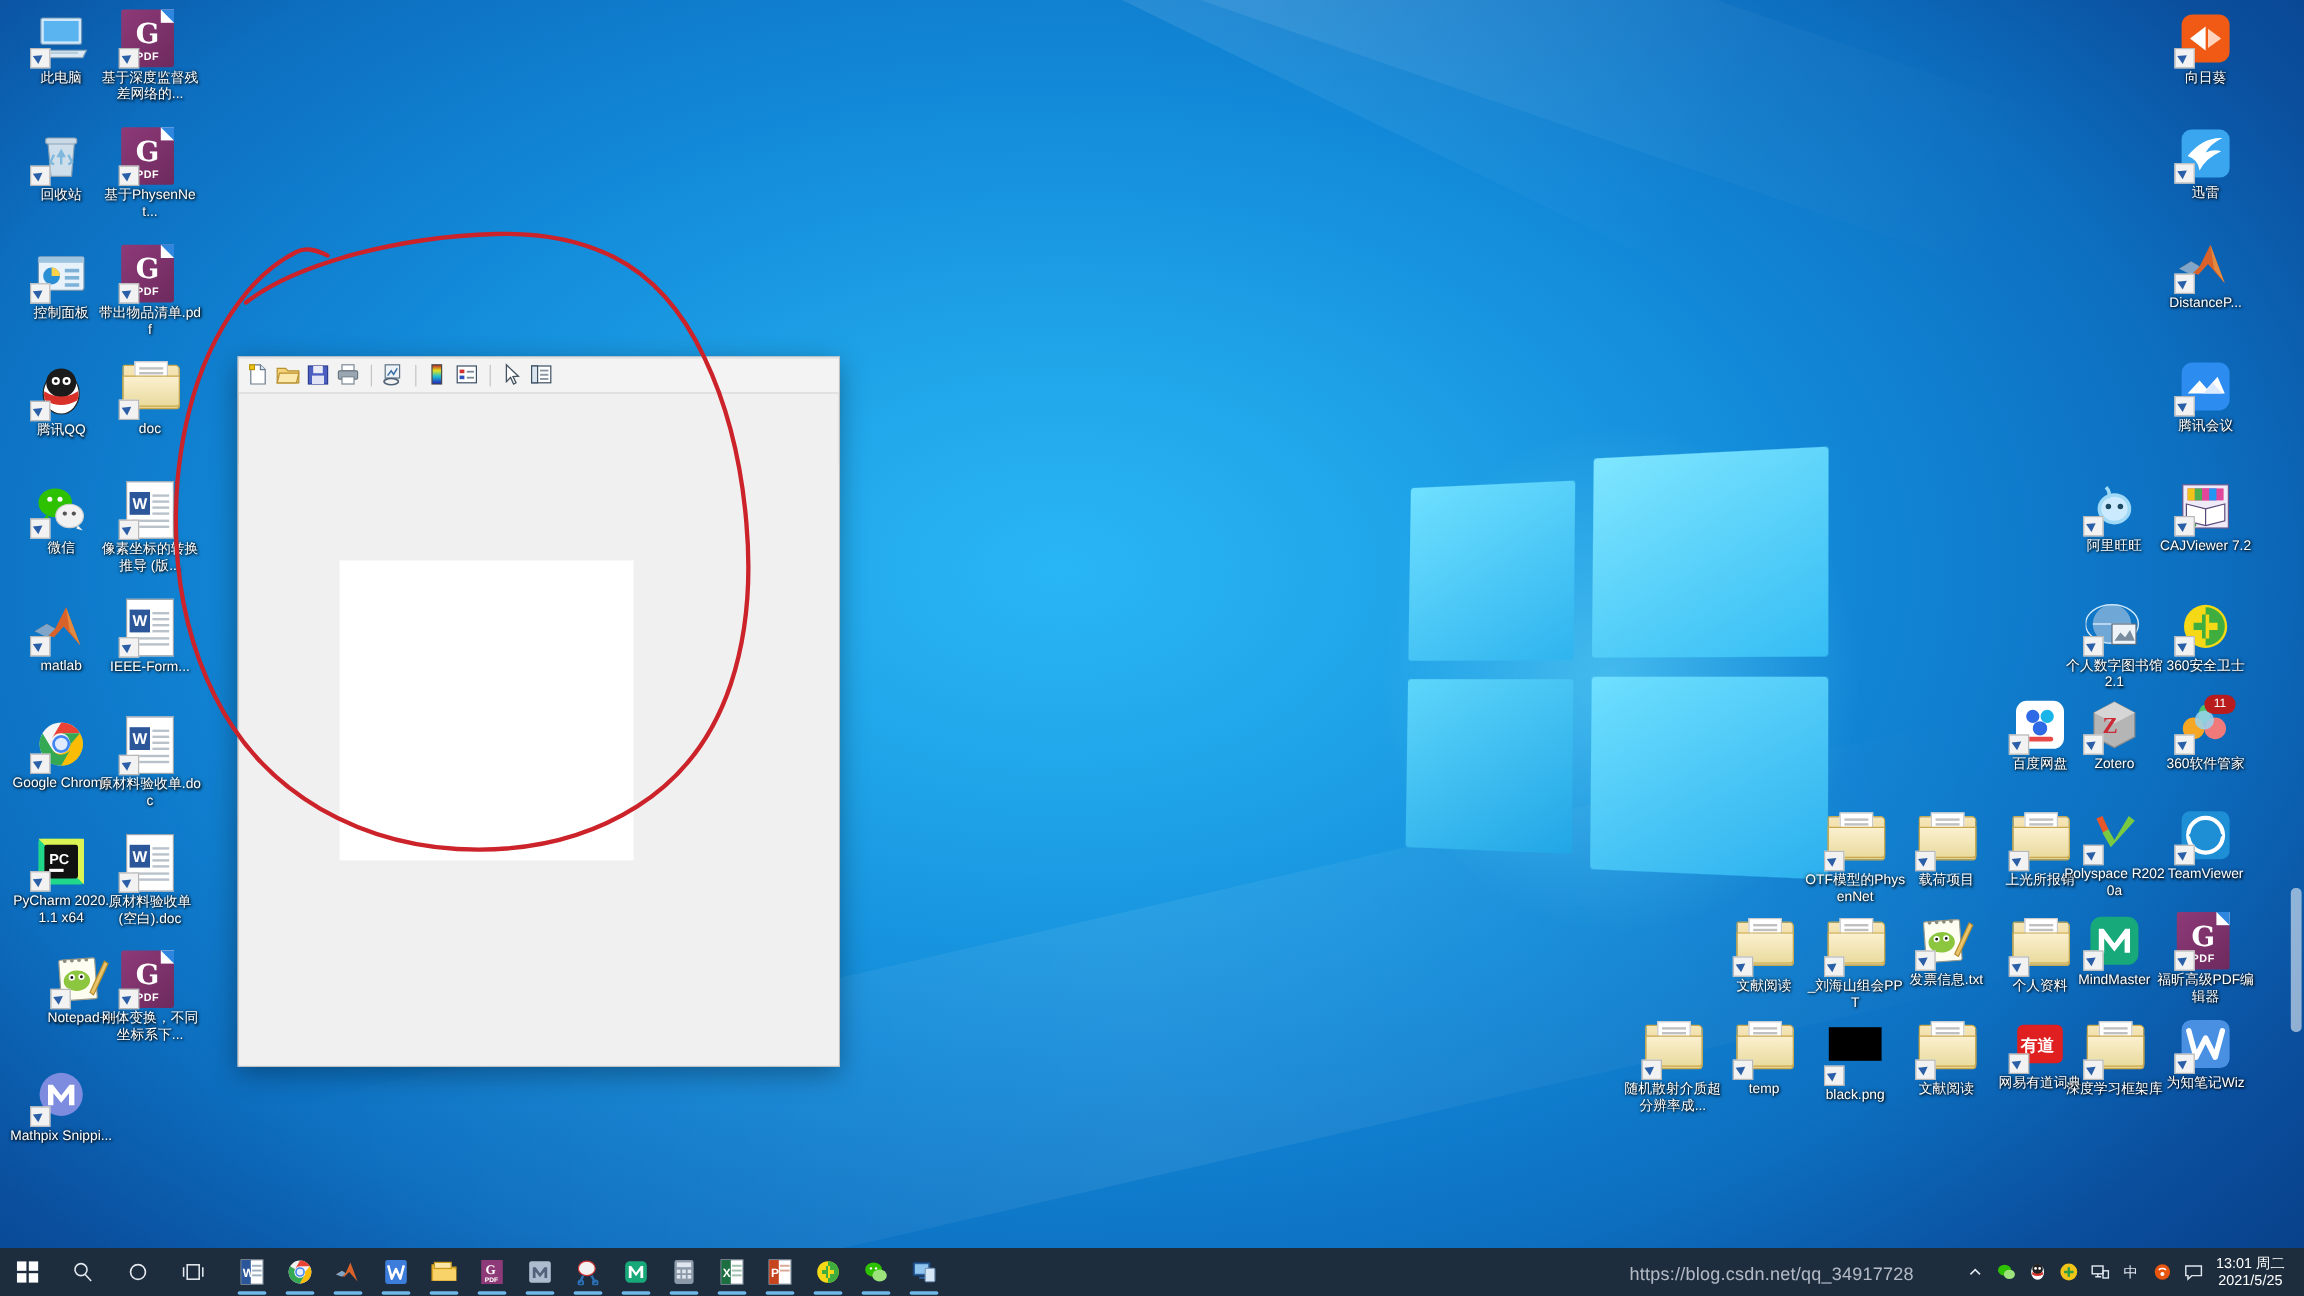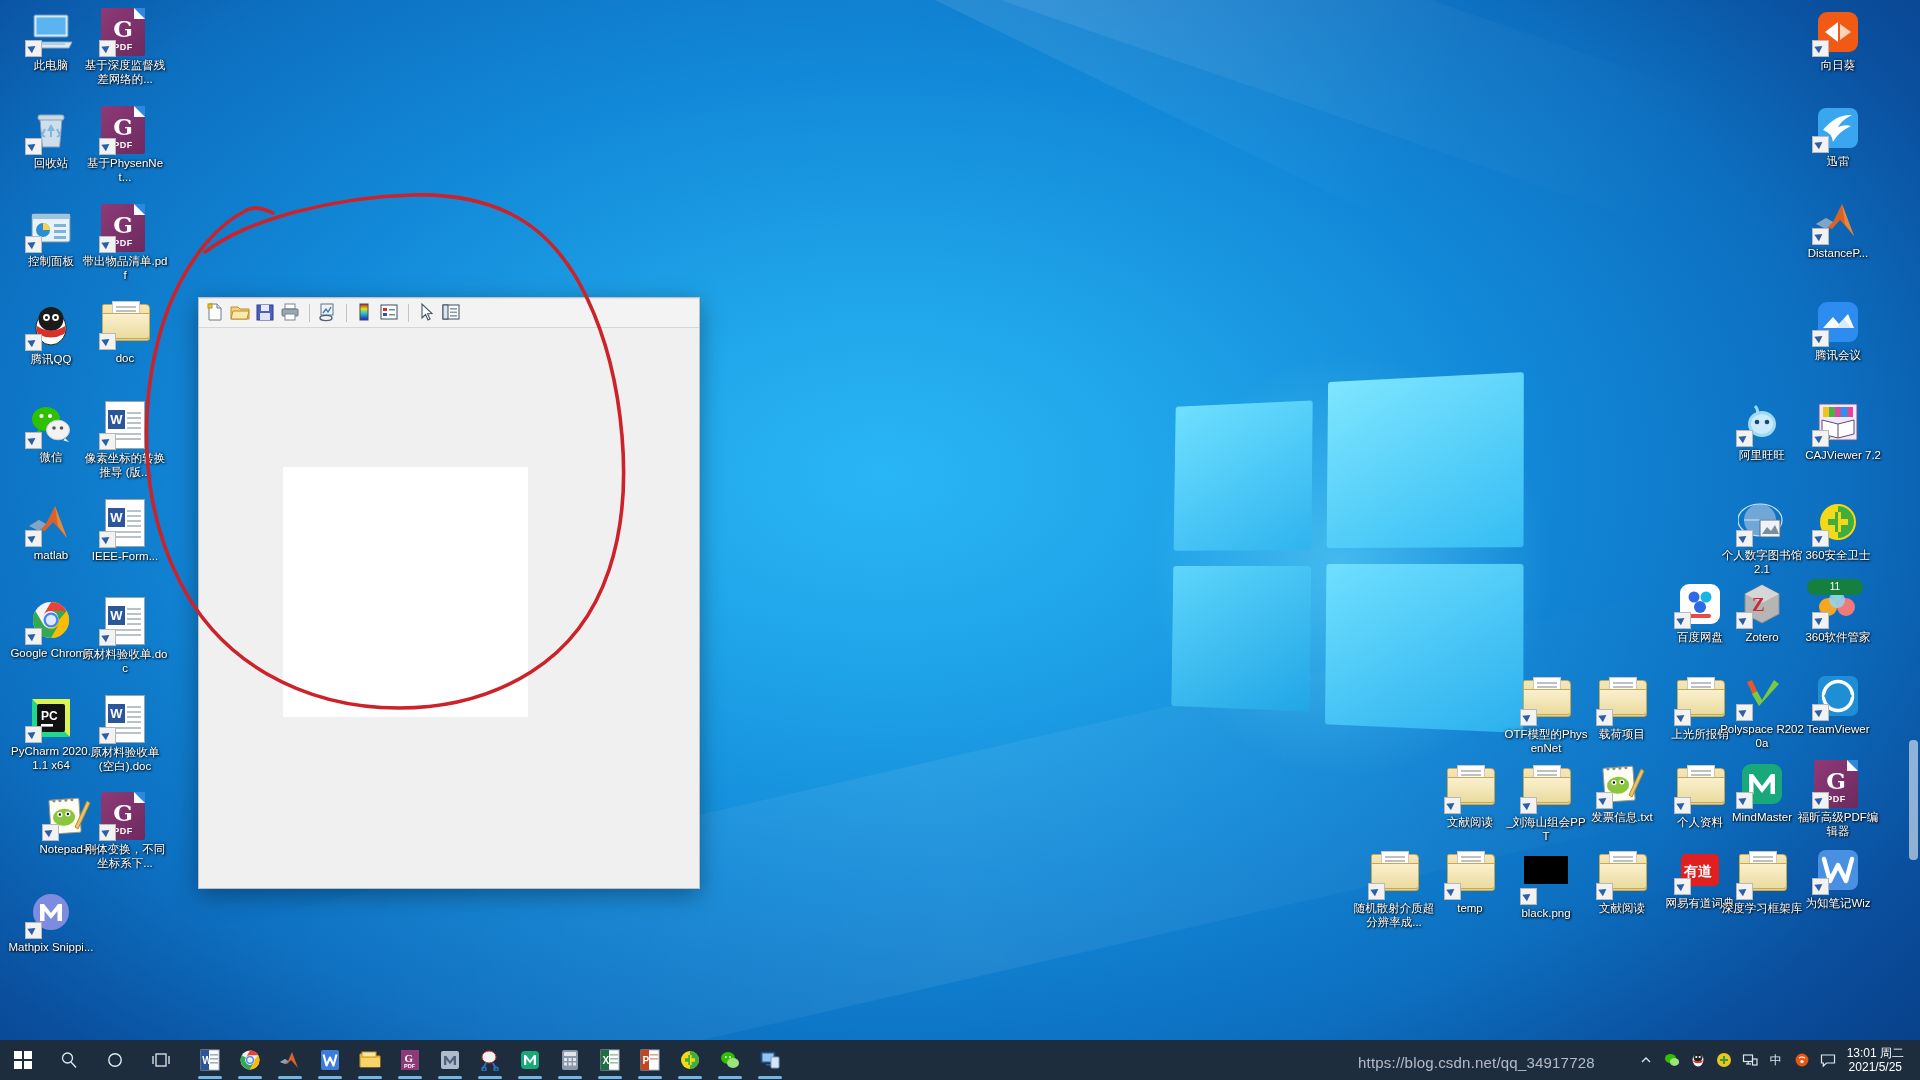--- a/index.html
+++ b/index.html
@@ -364,21 +364,21 @@
     <div class="icon" style="left: 1719px; top: 398px;">
       <div class="glyph"><svg width="48" height="48" viewBox="0 0 48 48">
           <ellipse cx="24" cy="26" rx="14" ry="13" fill="#9fd9f6"></ellipse>
           <ellipse cx="24" cy="26" rx="11" ry="10" fill="#cbeafd"></ellipse>
           <path d="M17 8 q4 4 2 9" fill="none" stroke="#9fd9f6" stroke-width="3"></path>
           <circle cx="19" cy="24" r="2.3" fill="#1c4a63"></circle>
           <circle cx="29" cy="24" r="2.3" fill="#1c4a63"></circle>
         </svg><span class="shortcut"></span></div>
       <div class="lbl">阿里旺旺</div>
     </div>
-    <div class="icon" style="left: 1795px; top: 398px; text-align: right;">
+    <div class="icon" style="left: 1795px; top: 398px;">
       <div class="glyph"><svg width="48" height="48" viewBox="0 0 48 48">
           <rect x="5" y="6" width="38" height="36" fill="#efeaf7" stroke="#6b5a8c"></rect>
           <rect x="9" y="9" width="30" height="10" fill="#e0479a"></rect>
           <rect x="9" y="9" width="6" height="10" fill="#f0c419"></rect>
           <rect x="15" y="9" width="6" height="10" fill="#4caf50"></rect>
           <rect x="21" y="9" width="6" height="10" fill="#e0479a"></rect>
           <rect x="27" y="9" width="6" height="10" fill="#2196f3"></rect>
           <path d="M8 22 l16 4 16-4 v14 l-16 4 -16-4z" fill="#fff" stroke="#5a4a7a"></path>
           <line x1="24" y1="26" x2="24" y2="40" stroke="#5a4a7a"></line>
           <path d="M8 36l8 4" stroke="#2a9d3a" stroke-width="2" fill="none"></path>
@@ -420,21 +420,21 @@
           <text x="14" y="31" font-size="19" font-weight="bold" fill="#cc2936" font-family="serif">Z</text>
         </svg><span class="shortcut"></span></div>
       <div class="lbl">Zotero</div>
     </div>
     <div class="icon" style="left: 1795px; top: 580px;">
       <div class="glyph"><svg width="48" height="48" viewBox="0 0 48 48">
           <path d="M23 7a9 9 0 0 1 0 16 9 9 0 0 1 0-16z" fill="#4cc26b"></path>
           <circle cx="14" cy="27" r="9" fill="#f5a623"></circle>
           <circle cx="32" cy="27" r="9" fill="#f07a7a"></circle>
           <circle cx="23" cy="20" r="8" fill="#9ad4f0" opacity=".85"></circle>
-        </svg><span style="position: absolute; right: -1px; top: -1px; min-width: 16px; height: 16px; border-radius: 9px; background: #15803d; color: rgb(255, 255, 255); font-size: 10px; line-height: 16px; text-align: center; padding: 0px 20px;">11</span><span class="shortcut"></span></div>
+        </svg><span style="position: absolute; right: -1px; top: -1px; min-width: 16px; height: 16px; border-radius: 9px; background: #b91c1c; color: rgb(255, 255, 255); font-size: 10px; line-height: 16px; text-align: center; padding: 0px 5px;">11</span><span class="shortcut"></span></div>
       <div class="lbl">360软件管家</div>
     </div>
     <div class="icon" style="left: 1503px; top: 672px;">
       <div class="glyph">
         <div class="folder">
           <div class="back"></div>
           <div class="pg">
             <i style="top:4px"></i>
             <i style="top:8px"></i>
             <i style="top:12px"></i>

